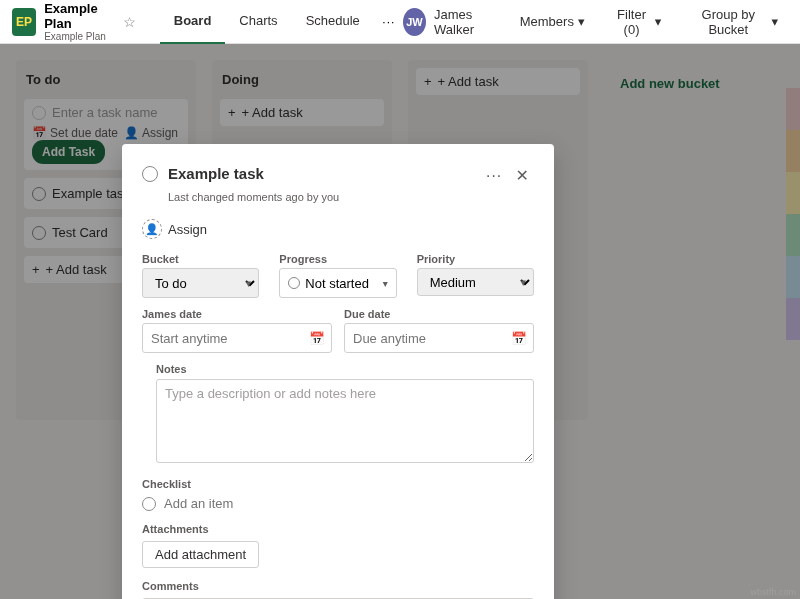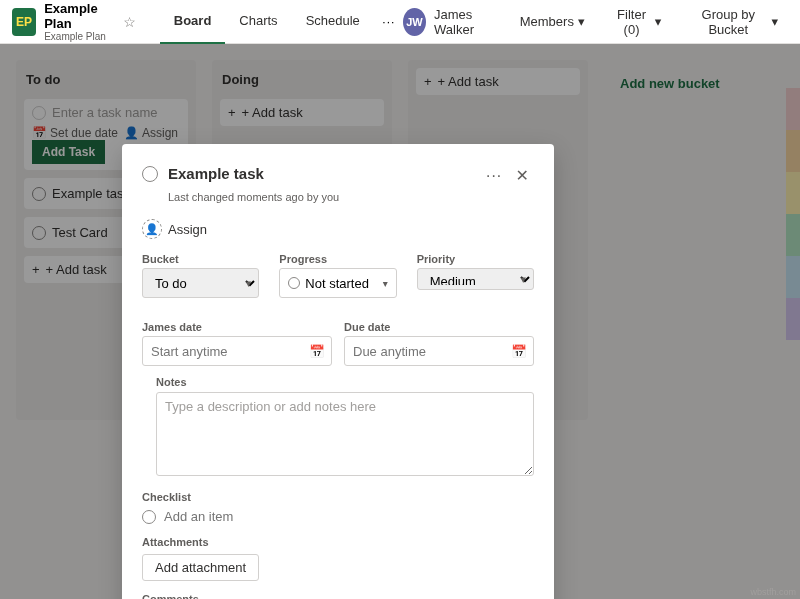--- a/index.html
+++ b/index.html
@@ -64,21 +64,21 @@
     
     .new-task-area { background: white; border-radius: 4px; padding: 6px 8px; }
     .new-task-input {
       border: none; outline: none; font-size: 13px; color: #323130;
       width: 100%; background: transparent;
     }
     .new-task-input::placeholder { color: #a19f9d; }
     .new-task-actions { display: flex; gap: 6px; margin-top: 6px; font-size: 12px; color: #605e5c; }
     .new-task-action { cursor: pointer; display: flex; align-items: center; gap: 3px; }
     .add-task-green {
-      background: #1e7145; color: white; border: none; border-radius: 0;
+      background: #1e7145; color: white; border: none; border-radius: 11px;
       padding: 5px 10px; font-size: 12px; cursor: pointer; font-weight: 600;
     }
 
     
     .add-bucket-btn {
       background: none; border: none; cursor: pointer; color: #1e7145;
       font-size: 13px; font-weight: 600; padding: 8px;
     }
 
     
@@ -99,21 +99,21 @@
     .modal-title { font-size: 15px; font-weight: 600; color: #323130; }
     .modal-subtitle { font-size: 11px; color: #605e5c; margin-left: 26px; margin-bottom: 10px; }
     .modal-actions { display: flex; gap: 4px; }
     .modal-action-btn { background: none; border: none; cursor: pointer; color: #605e5c; font-size: 16px; padding: 2px 5px; }
 
     
     .assign-row { display: flex; align-items: center; gap: 6px; padding: 6px 0; margin-bottom: 8px; cursor: pointer; color: #323130; }
     .assign-icon { width: 20px; height: 20px; border-radius: 50%; border: 1.5px dashed #8a8886; display: flex; align-items: center; justify-content: center; font-size: 11px; color: #8a8886; }
 
     
-    .form-row { display: flex; gap: 20px; margin-bottom: 23px; }
+    .form-row { display: flex; gap: 20px; margin-bottom: 10px; }
     .form-group { display: flex; flex-direction: column; gap: 3px; flex: 1; }
     .form-label { font-size: 11px; color: #605e5c; font-weight: 600; }
     .select-wrapper { position: relative; }
     .select-wrapper::after {
       content: '▾'; position: absolute; right: 8px; top: 50%; transform: translateY(-50%);
       pointer-events: none; color: #605e5c; font-size: 11px;
     }
     .select-wrapper select { width: 100%; }
 
     
@@ -311,21 +311,21 @@
         <label class="form-label">Progress</label>
         <div style="border:1px solid #d2d0ce;border-radius:3px;padding:4px 8px;height:30px;display:flex;align-items:center;gap:5px;">
           <div class="radio-dot"></div>
           <span style="font-size:13px;flex:1;">Not started</span>
           <span style="font-size:10px;color:#605e5c;">▾</span>
         </div>
       </div>
       <div class="form-group">
         <label class="form-label">Priority</label>
         <div class="select-wrapper">
-          <select style="border:1px solid #d2d0ce;border-radius:3px;padding:4px 10px 4px 8px;font-size:13px;height:22px;width:100%;">
+          <select style="border:1px solid #d2d0ce;border-radius:3px;padding:4px 10px 4px 8px;font-size:13px;height:28px;width:100%;">
             <option>Urgent</option>
             <option>Important</option>
             <option selected="">Medium</option>
             <option>Low</option>
           </select>
         </div>
       </div>
     </div>
 
     <div class="date-row">

